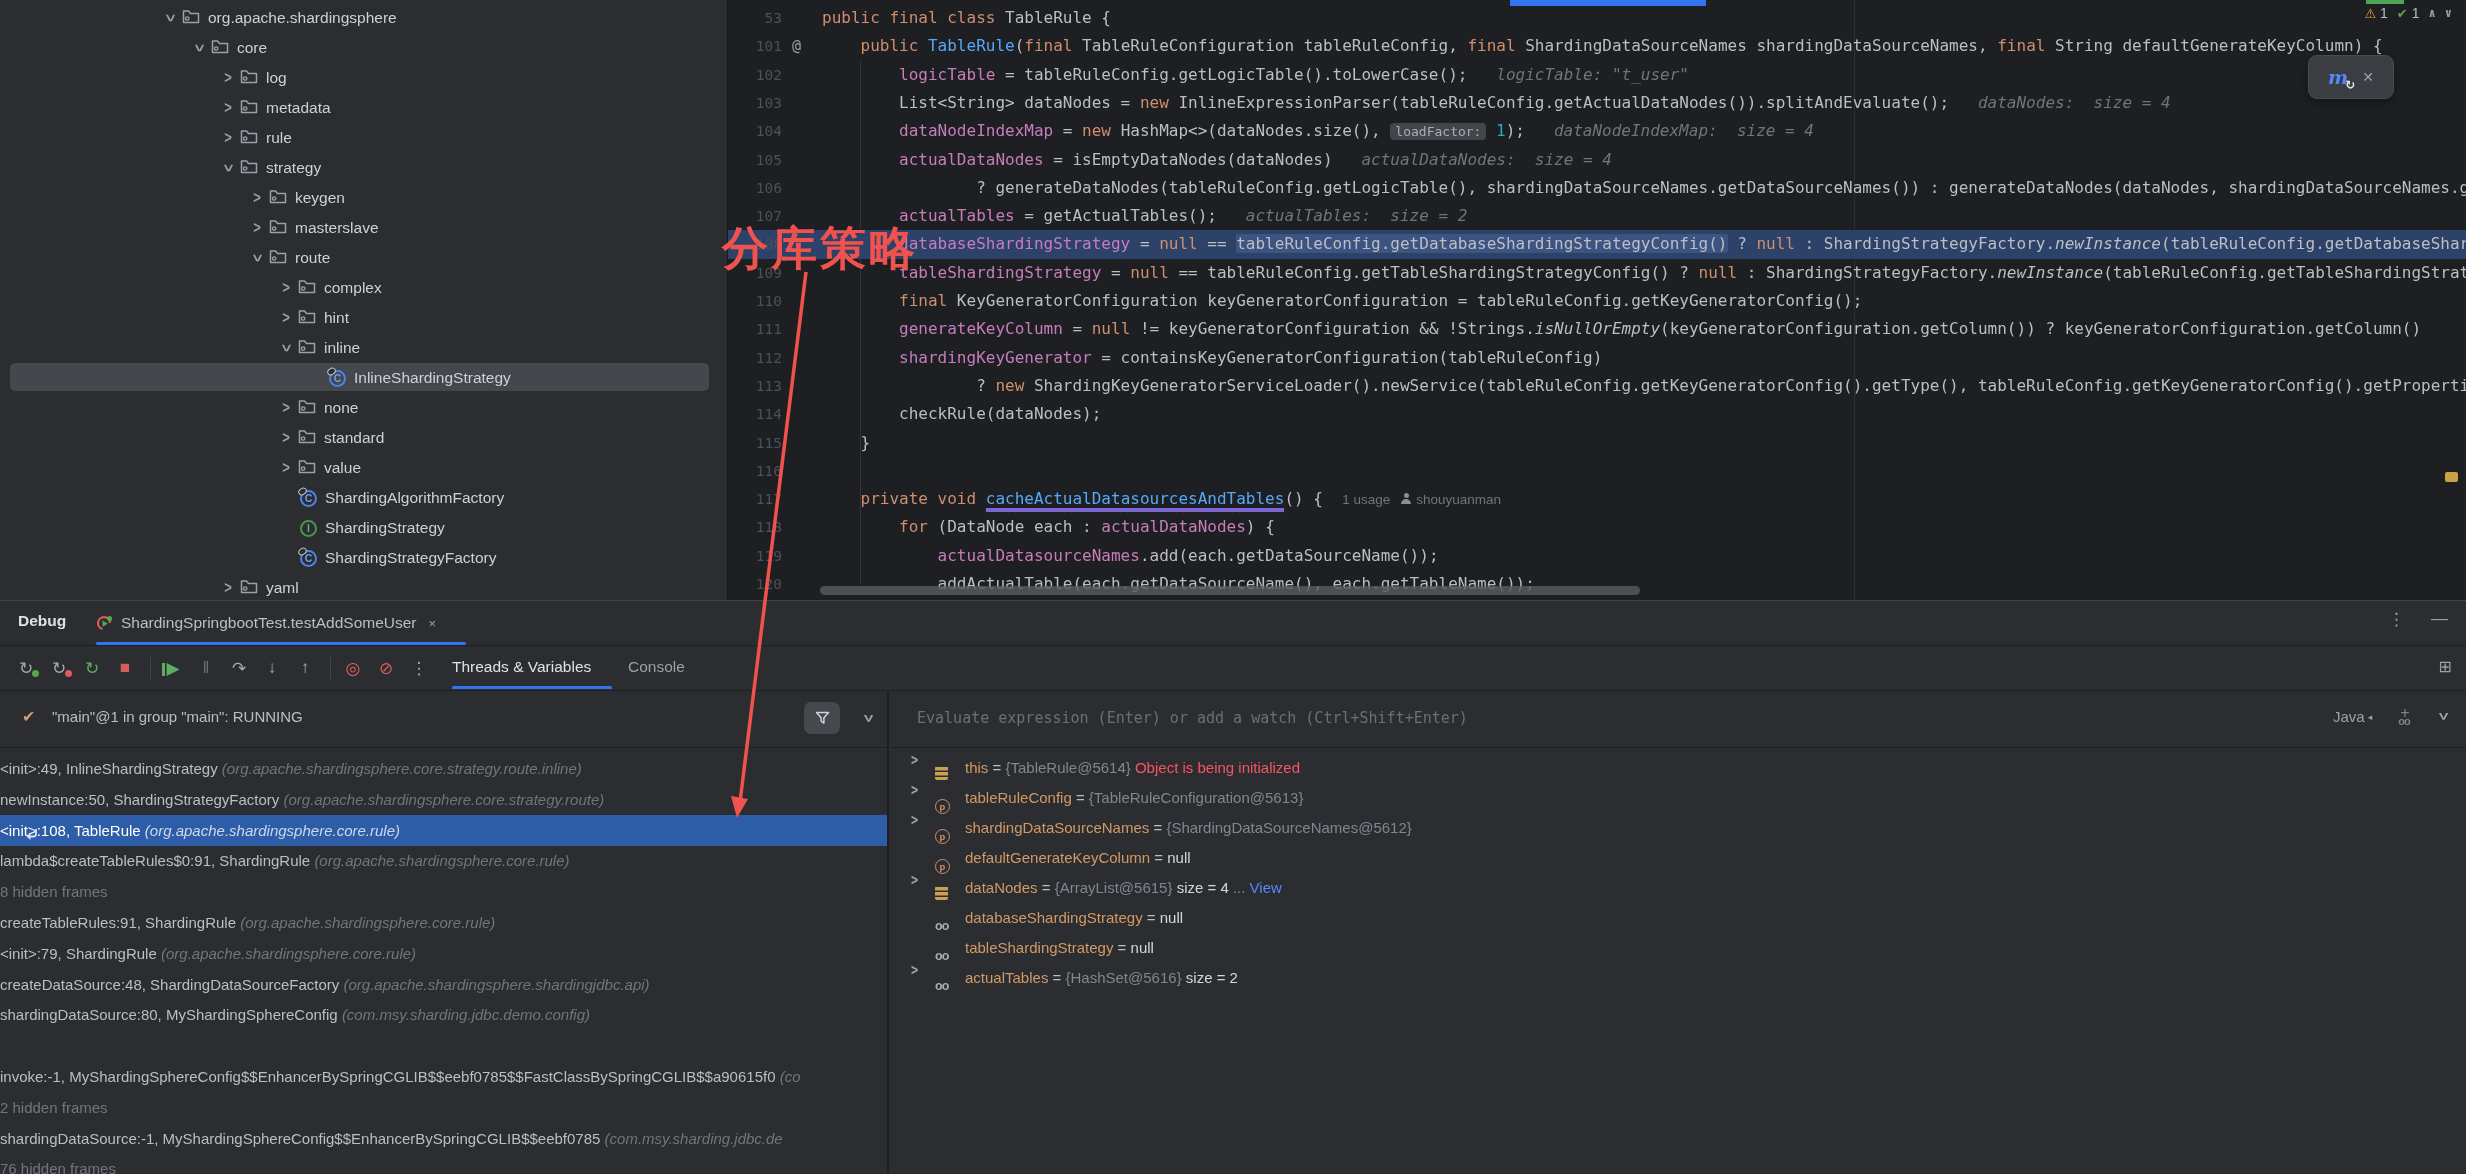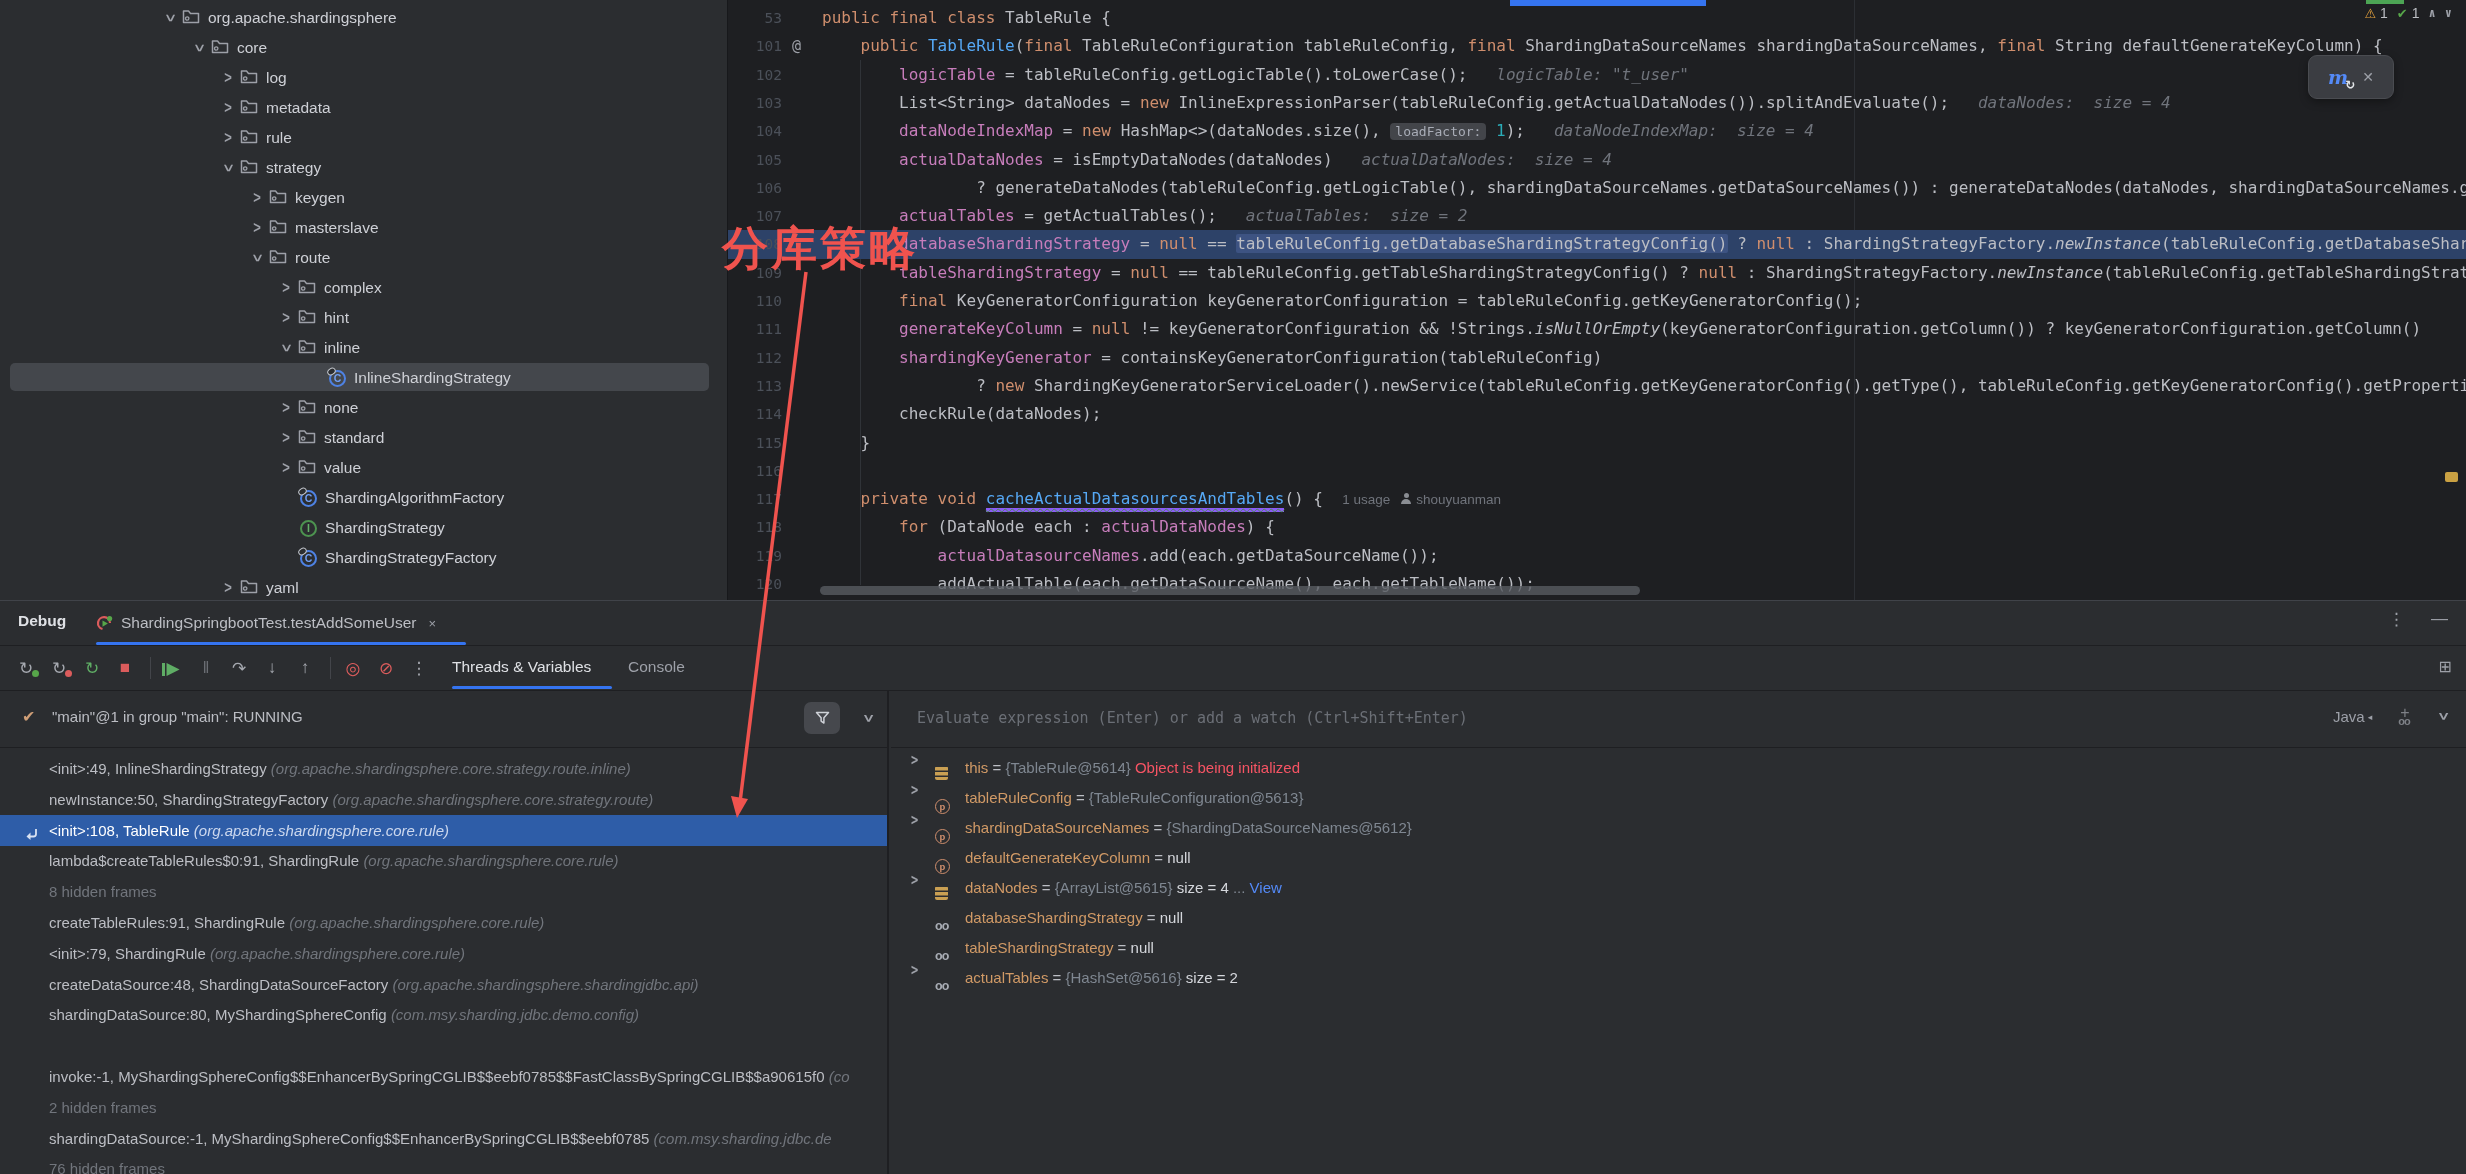--- a/index.html
+++ b/index.html
@@ -83,21 +83,21 @@
   
   #dbg-left{position:absolute;left:0;top:90px;width:889px;bottom:0;border-right:2px solid #1e1f22;box-sizing:border-box;}
   #thread-row{position:absolute;left:0;top:0;right:0;height:57px;border-bottom:1px solid #1e1f22;box-sizing:border-box;}
   #thread-row .tcheck{position:absolute;left:22px;top:16px;color:#cf9e76;font-size:16px;}
   #thread-row .tstat{position:absolute;left:52px;top:17px;color:#bcbec4;font-size:15px;}
   #filter-btn{position:absolute;right:47px;top:11px;width:36px;height:32px;background:#46484d;border-radius:7px;
               display:flex;align-items:center;justify-content:center;}
   #thread-chev{position:absolute;right:14px;top:20px;color:#9da0a8;font:700 13px "DejaVu Sans Mono",monospace;
                transform:rotate(90deg) scaleY(1.3);}
   #frames{position:absolute;left:0;top:57px;right:0;bottom:0;overflow:hidden;}
-  .frame{position:absolute;left:0;right:0;height:31px;line-height:31px;padding-left:49px;font-size:15px;
+  .frame{position:absolute;left:0;right:0;height:31px;line-height:31px;font-size:15px;
          color:#bcbec4;white-space:nowrap;overflow:hidden;}
   .frame .loc{color:#71757c;font-style:italic;}
   .frame.sel{background:#2e5da8;color:#ffffff;}
   .frame.sel .loc{color:#ccd8ee;}
   .frame.hid{color:#71757c;}
   .frame .ficn{position:absolute;left:24px;top:5px;color:#cfd6e4;}
   #dbg-right{position:absolute;left:891px;top:90px;right:0;bottom:0;}
   #eval-row{position:absolute;left:0;top:0;right:0;height:57px;border-bottom:1px solid #1e1f22;box-sizing:border-box;}
   #eval-text{position:absolute;left:26px;top:18px;color:#6b6f76;font-family:"DejaVu Sans Mono",monospace;font-size:15px;}
   #eval-right{position:absolute;right:18px;top:16px;display:flex;align-items:center;gap:26px;color:#9da0a8;font-size:15px;}

